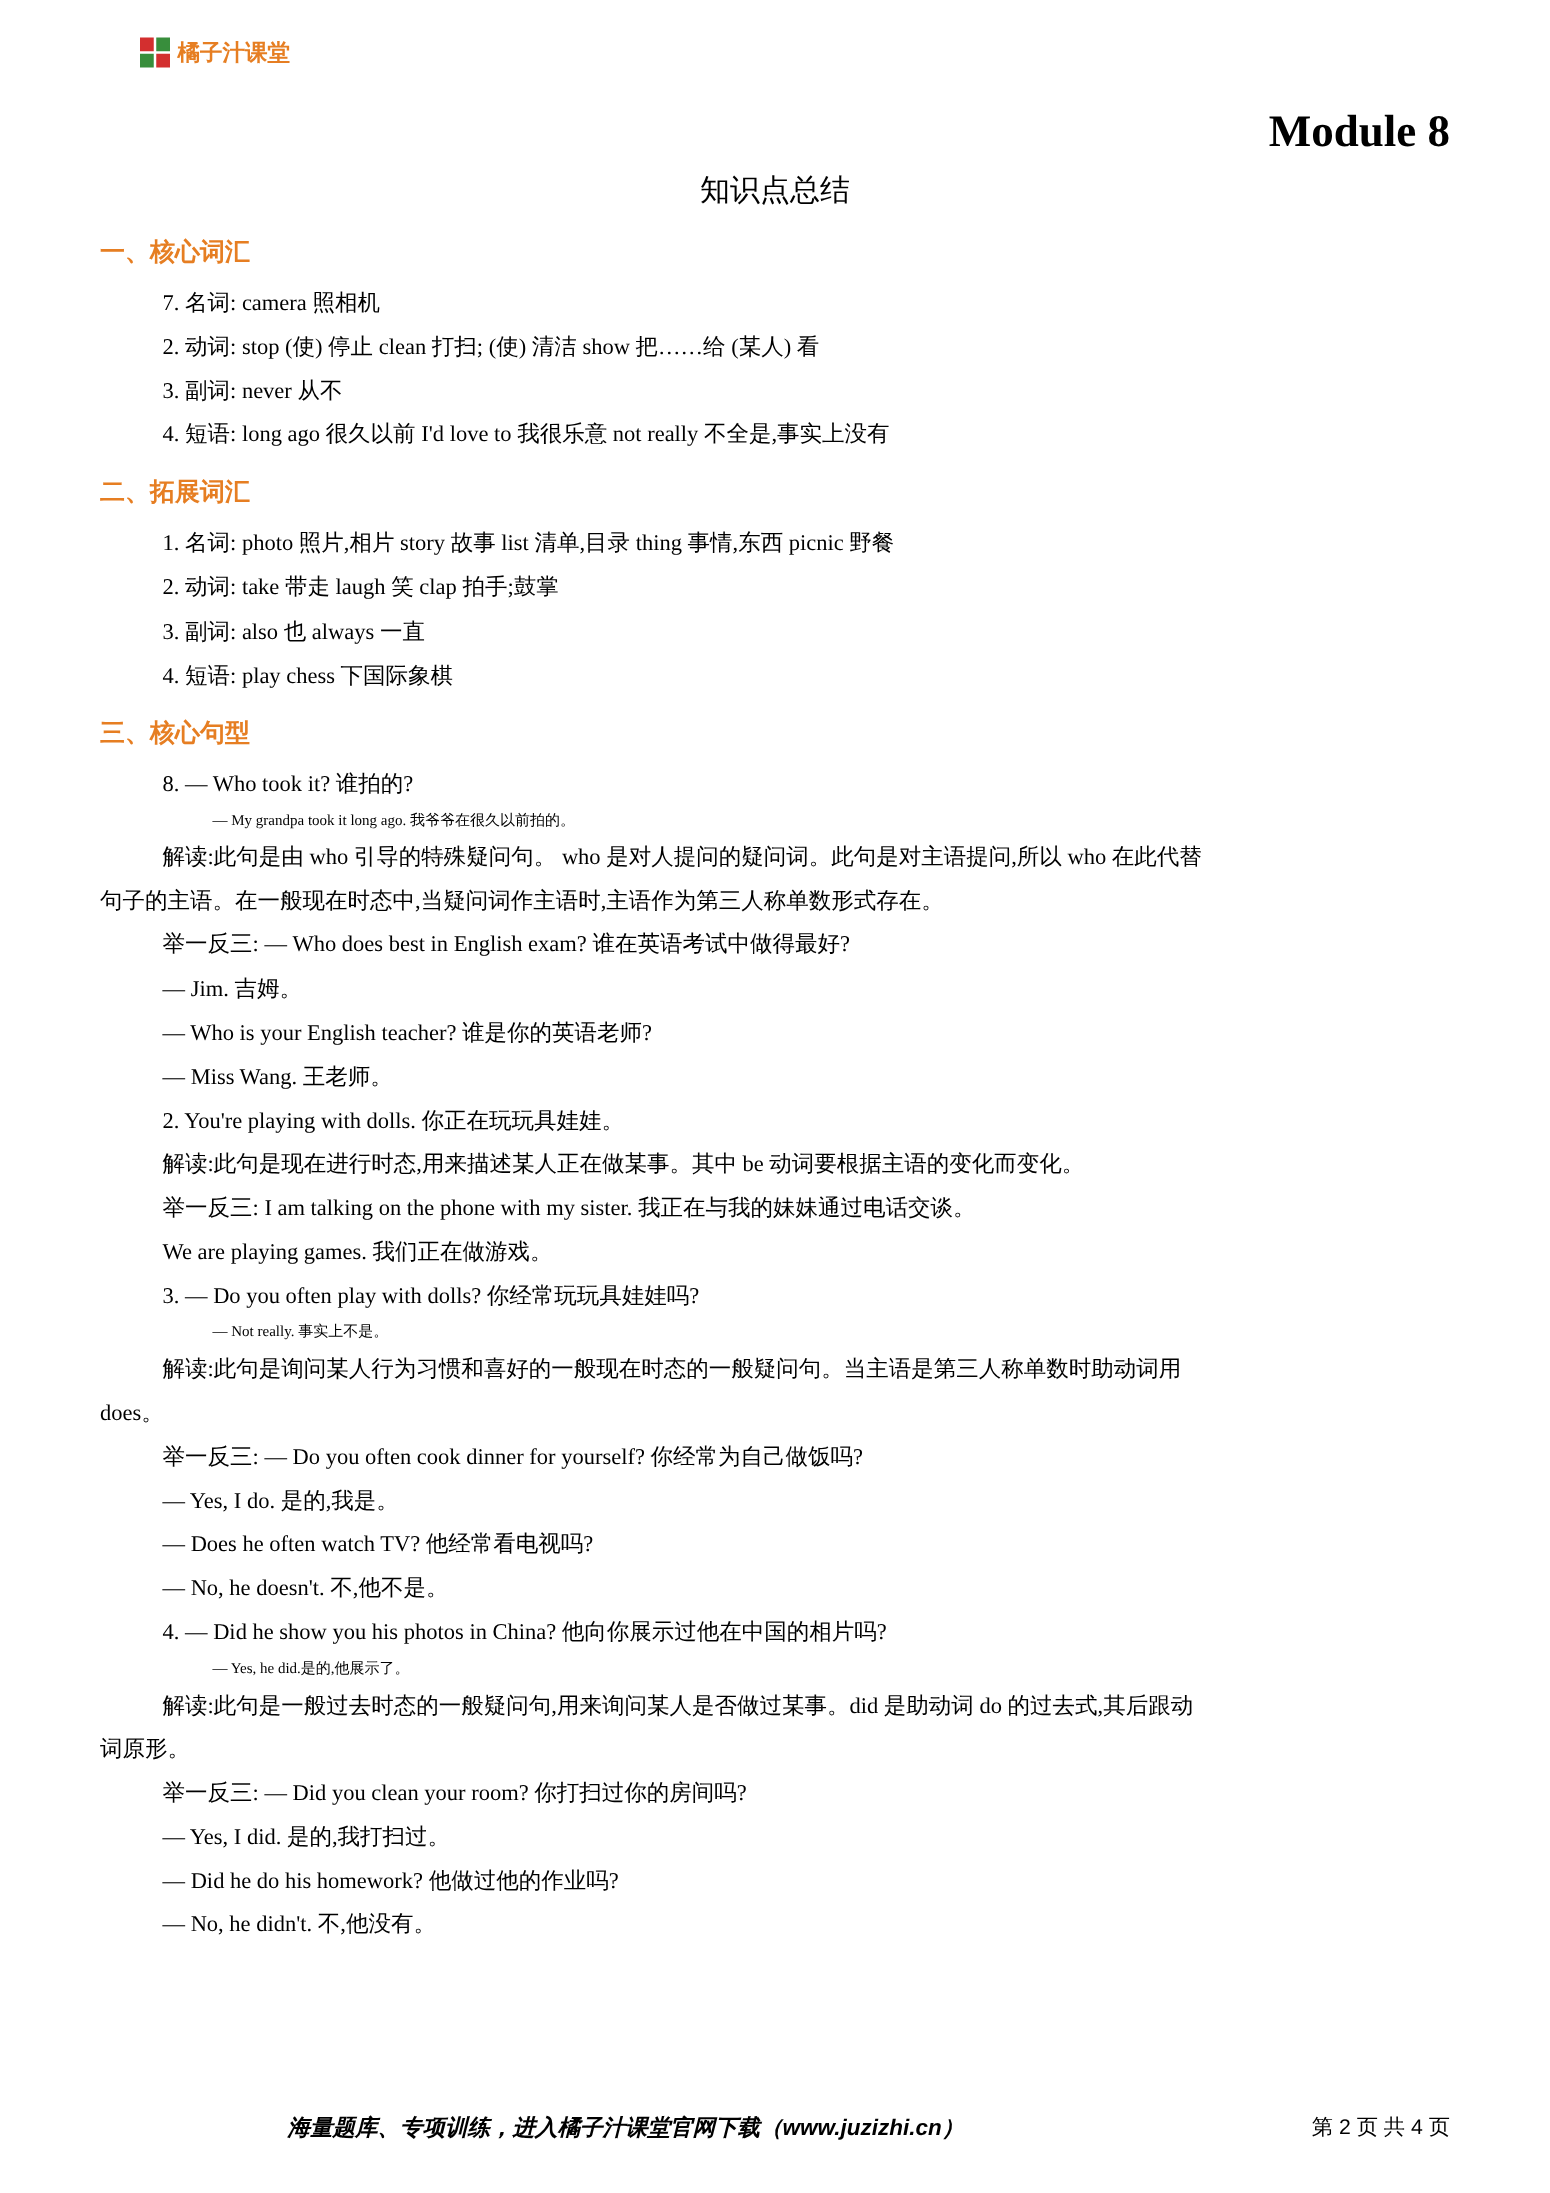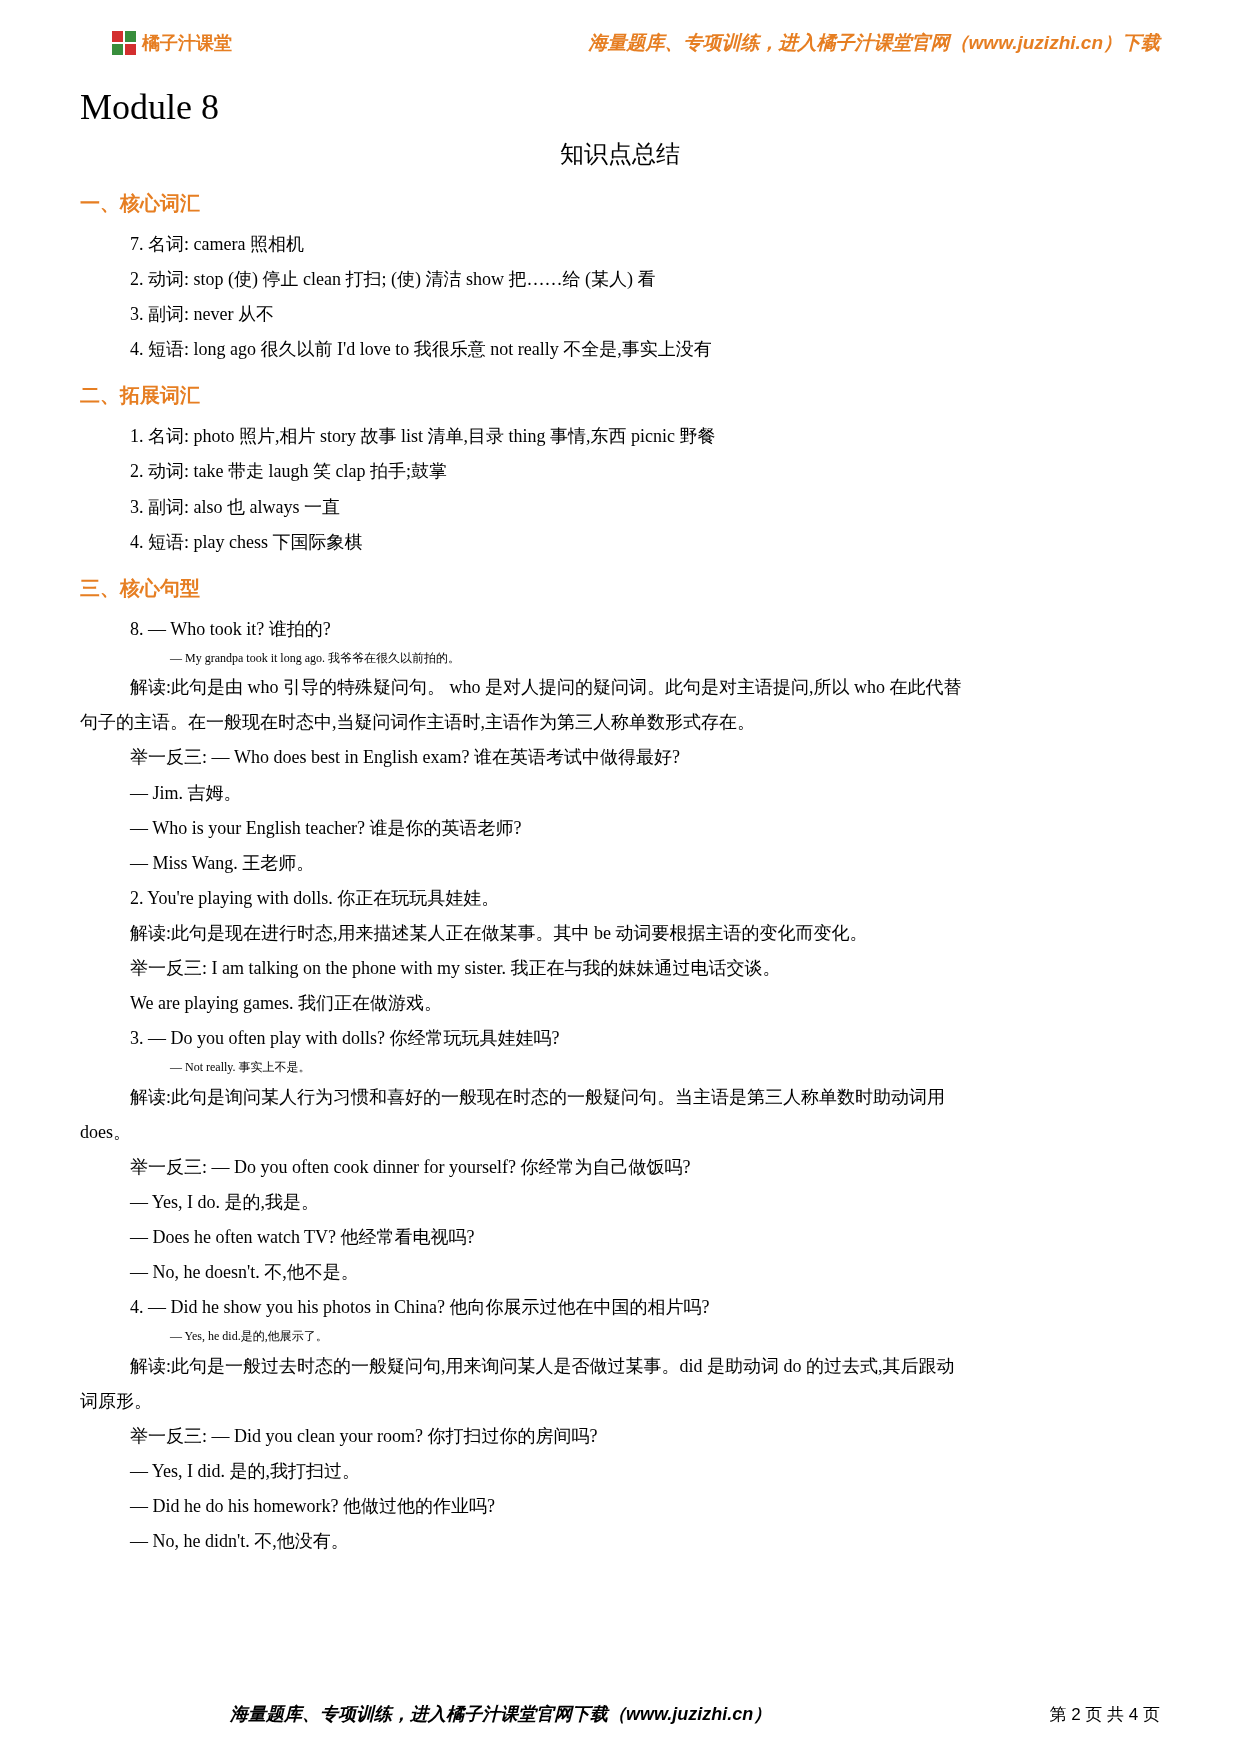--- a/index.html
+++ b/index.html
@@ -42,23 +42,23 @@
       font-size: 18px;
       font-weight: bold;
     }
     .header-banner {
       color: #e67e22;
       font-size: 19px;
       font-weight: bold;
       font-style: italic;
     }
     .title {
-      text-align: left;
+      text-align: right;
       font-size: 36px;
-      font-weight: normal;
+      font-weight: bold;
       margin: 30px 0 10px 0;
       font-family: 'Times New Roman', serif;
     }
     .subtitle {
       text-align: center;
       font-size: 24px;
       margin-bottom: 20px;
     }
     .section-heading {
       color: #e67e22;
@@ -87,25 +87,25 @@
     }
     .content-line-indent2 {
       font-size: 12px;
       line-height: 1.95;
       margin-left: 0;
       text-indent: 90px;
       font-family: SimSun, serif;
     }
     .footer {
       position: absolute;
-      bottom: 28px;
+      bottom: 40px;
       width: 1080px;
       display: flex;
       justify-content: space-between;
-      align-items: center;
+      align-items: flex-start;
       font-size: 18px;
     }
     .footer-center {
       font-weight: bold;
       font-style: italic;
       margin-left: 150px;
     }
     .footer-right {
       font-size: 17px;
     }
@@ -116,21 +116,20 @@
 <div class="header">
   <div class="logo">
     <div class="logo-squares">
       <div class="sq-red"></div>
       <div class="sq-green"></div>
       <div class="sq-green"></div>
       <div class="sq-red"></div>
     </div>
     <span class="logo-text">橘子汁课堂</span>
   </div>
-  <div class="header-banner">海量题库、专项训练，进入橘子汁课堂官网（www.juzizhi.cn）下载</div>
 </div>
 
 <h1 class="title">Module 8</h1>
 <div class="subtitle">知识点总结</div>
 
 <div class="section-heading">一、核心词汇</div>
 <div class="content-line">7. 名词: camera 照相机</div>
 <div class="content-line">2. 动词: stop (使) 停止   clean 打扫; (使) 清洁   show 把……给 (某人) 看</div>
 <div class="content-line">3. 副词: never 从不</div>
 <div class="content-line">4. 短语: long ago 很久以前   I'd love to 我很乐意   not really 不全是,事实上没有</div>

